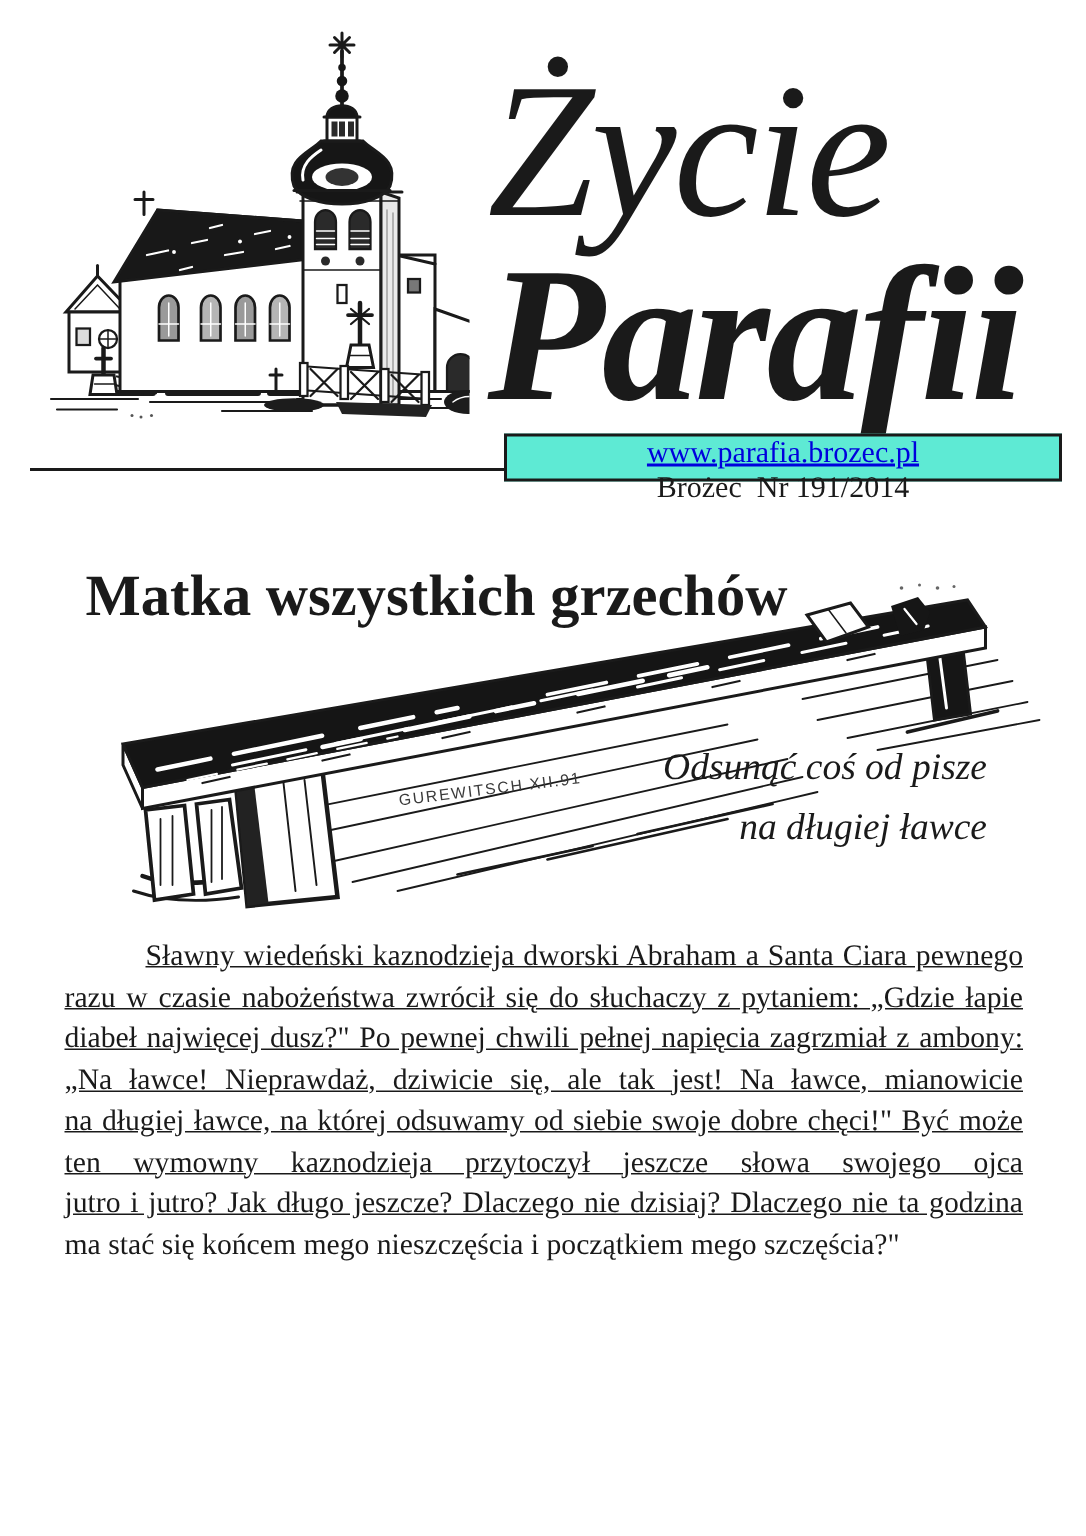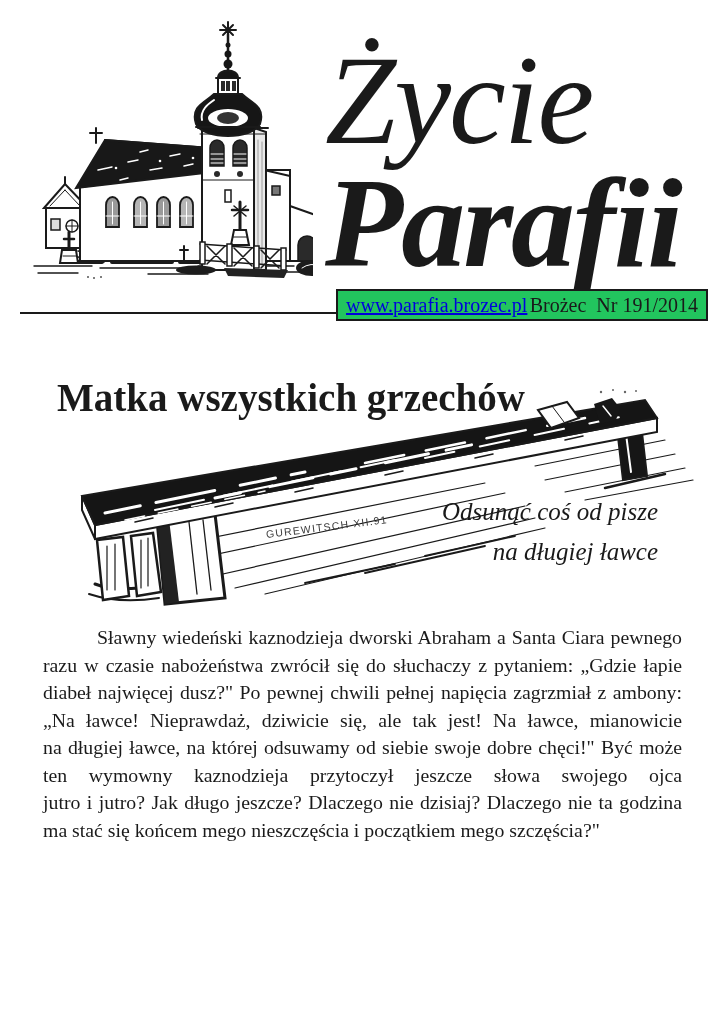--- a/index.html
+++ b/index.html
@@ -12,41 +12,41 @@
 
   
   .title-line {
     font-style:italic; font-size:128px; line-height:1;
     letter-spacing:-2px; white-space:nowrap;
   }
   .mast-rule { background:#1a1a1a; height:2px; }
   .mast-box {
     box-sizing:border-box; border:2px solid #1a1a1a;
     display:flex; align-items:center; justify-content:space-between;
-    padding:0 8px; font-size:20px; background:#22c55e;
+    padding:0 8px; font-size:20px; background:#5eead4;flex-direction:column;
   }
   .mast-box a { color:#0000dd; text-decoration:underline; }
   .issue { white-space:pre; color:#1a1a1a;text-align:center; }
 
   
   .headline { font-size:39px; font-weight:bold; line-height:1; white-space:nowrap; }
 
   .cartoon-caption {
     font-style:italic; font-size:25px; line-height:40px;
     text-align:right; white-space:nowrap;
   }
   .signature {
     font-family:"Liberation Sans", sans-serif;
     font-size:10.5px; letter-spacing:1.2px; color:#3a3a3a;
     transform:rotate(-7deg); transform-origin:left center; white-space:nowrap;
   }
 
   .para { font-size:19.8px; line-height:27.5px; }
   .pline { text-align:justify; }
-  .pline.j { text-align-last:justify; }
+  .pline.j { text-align-last:justify;text-decoration:underline; }
   .pline.ind { text-indent:54px; }
   .pline .it { font-style:italic; }
 
   svg { display:block; }
 </style>
 </head>
 <body>
 
 <div class="abs" style="left:28px; top:20px; width:285px; height:265px;">
 <svg width="285" height="265" viewBox="0 0 285 265">

